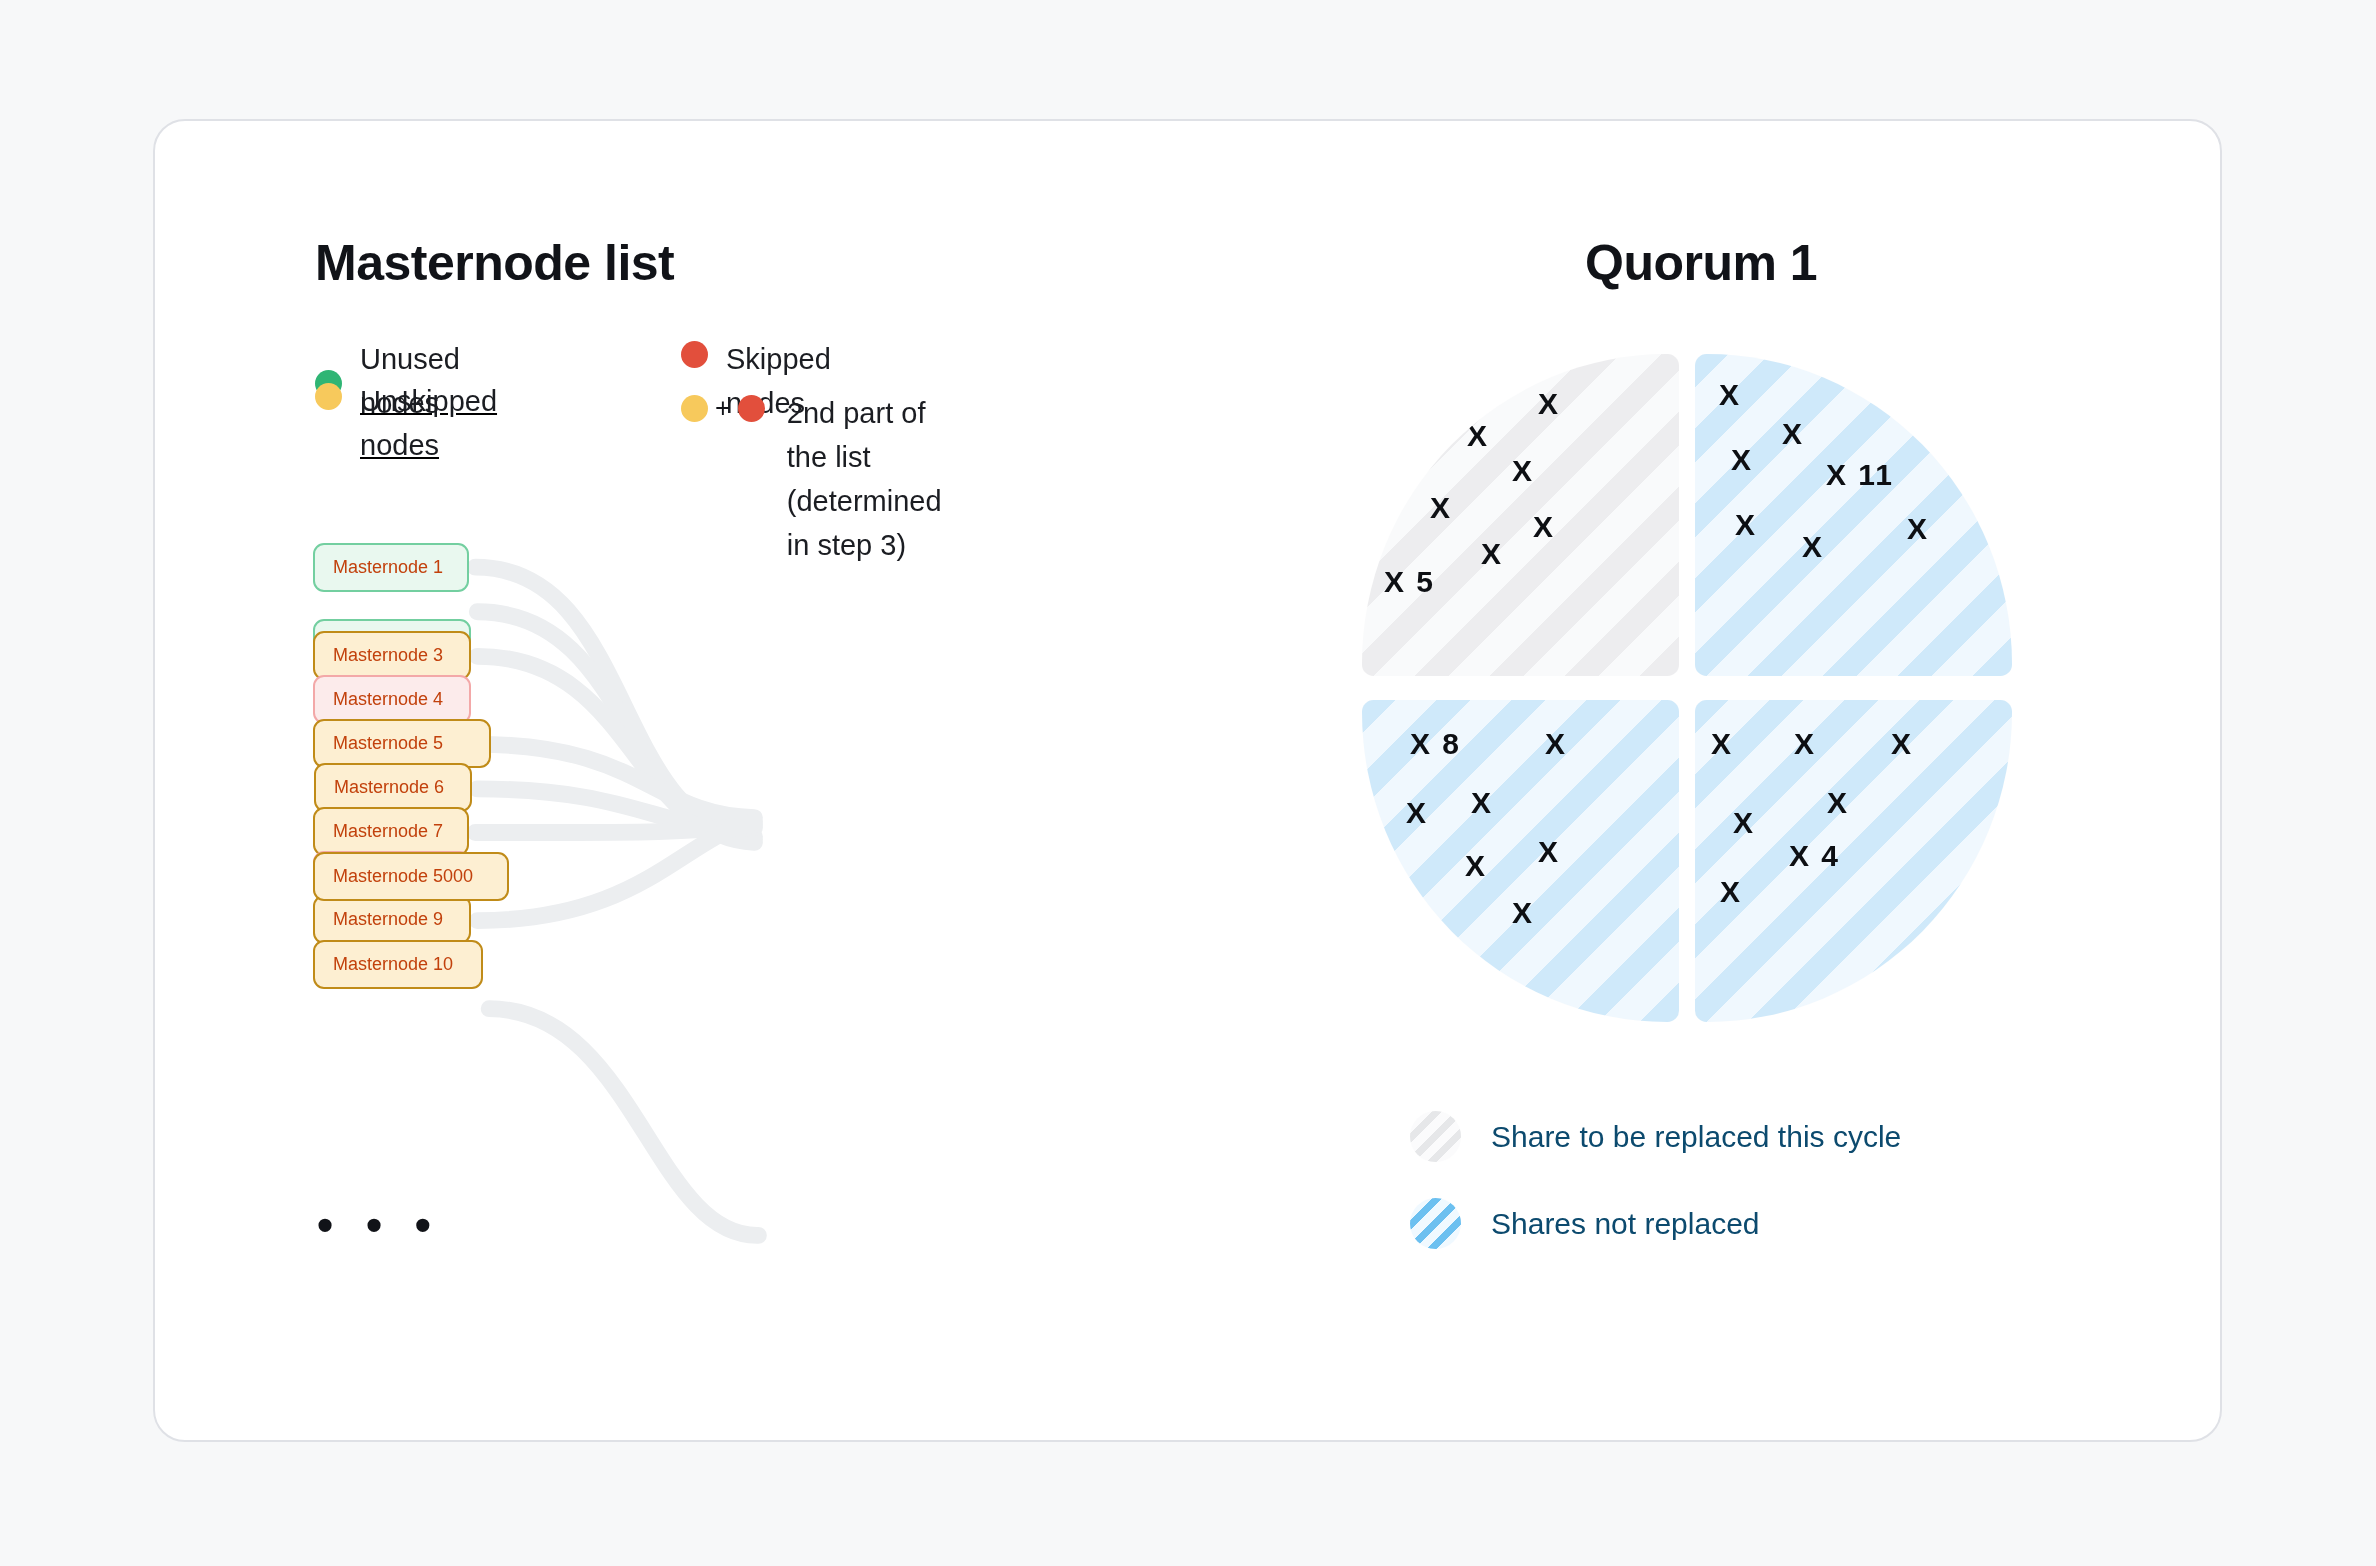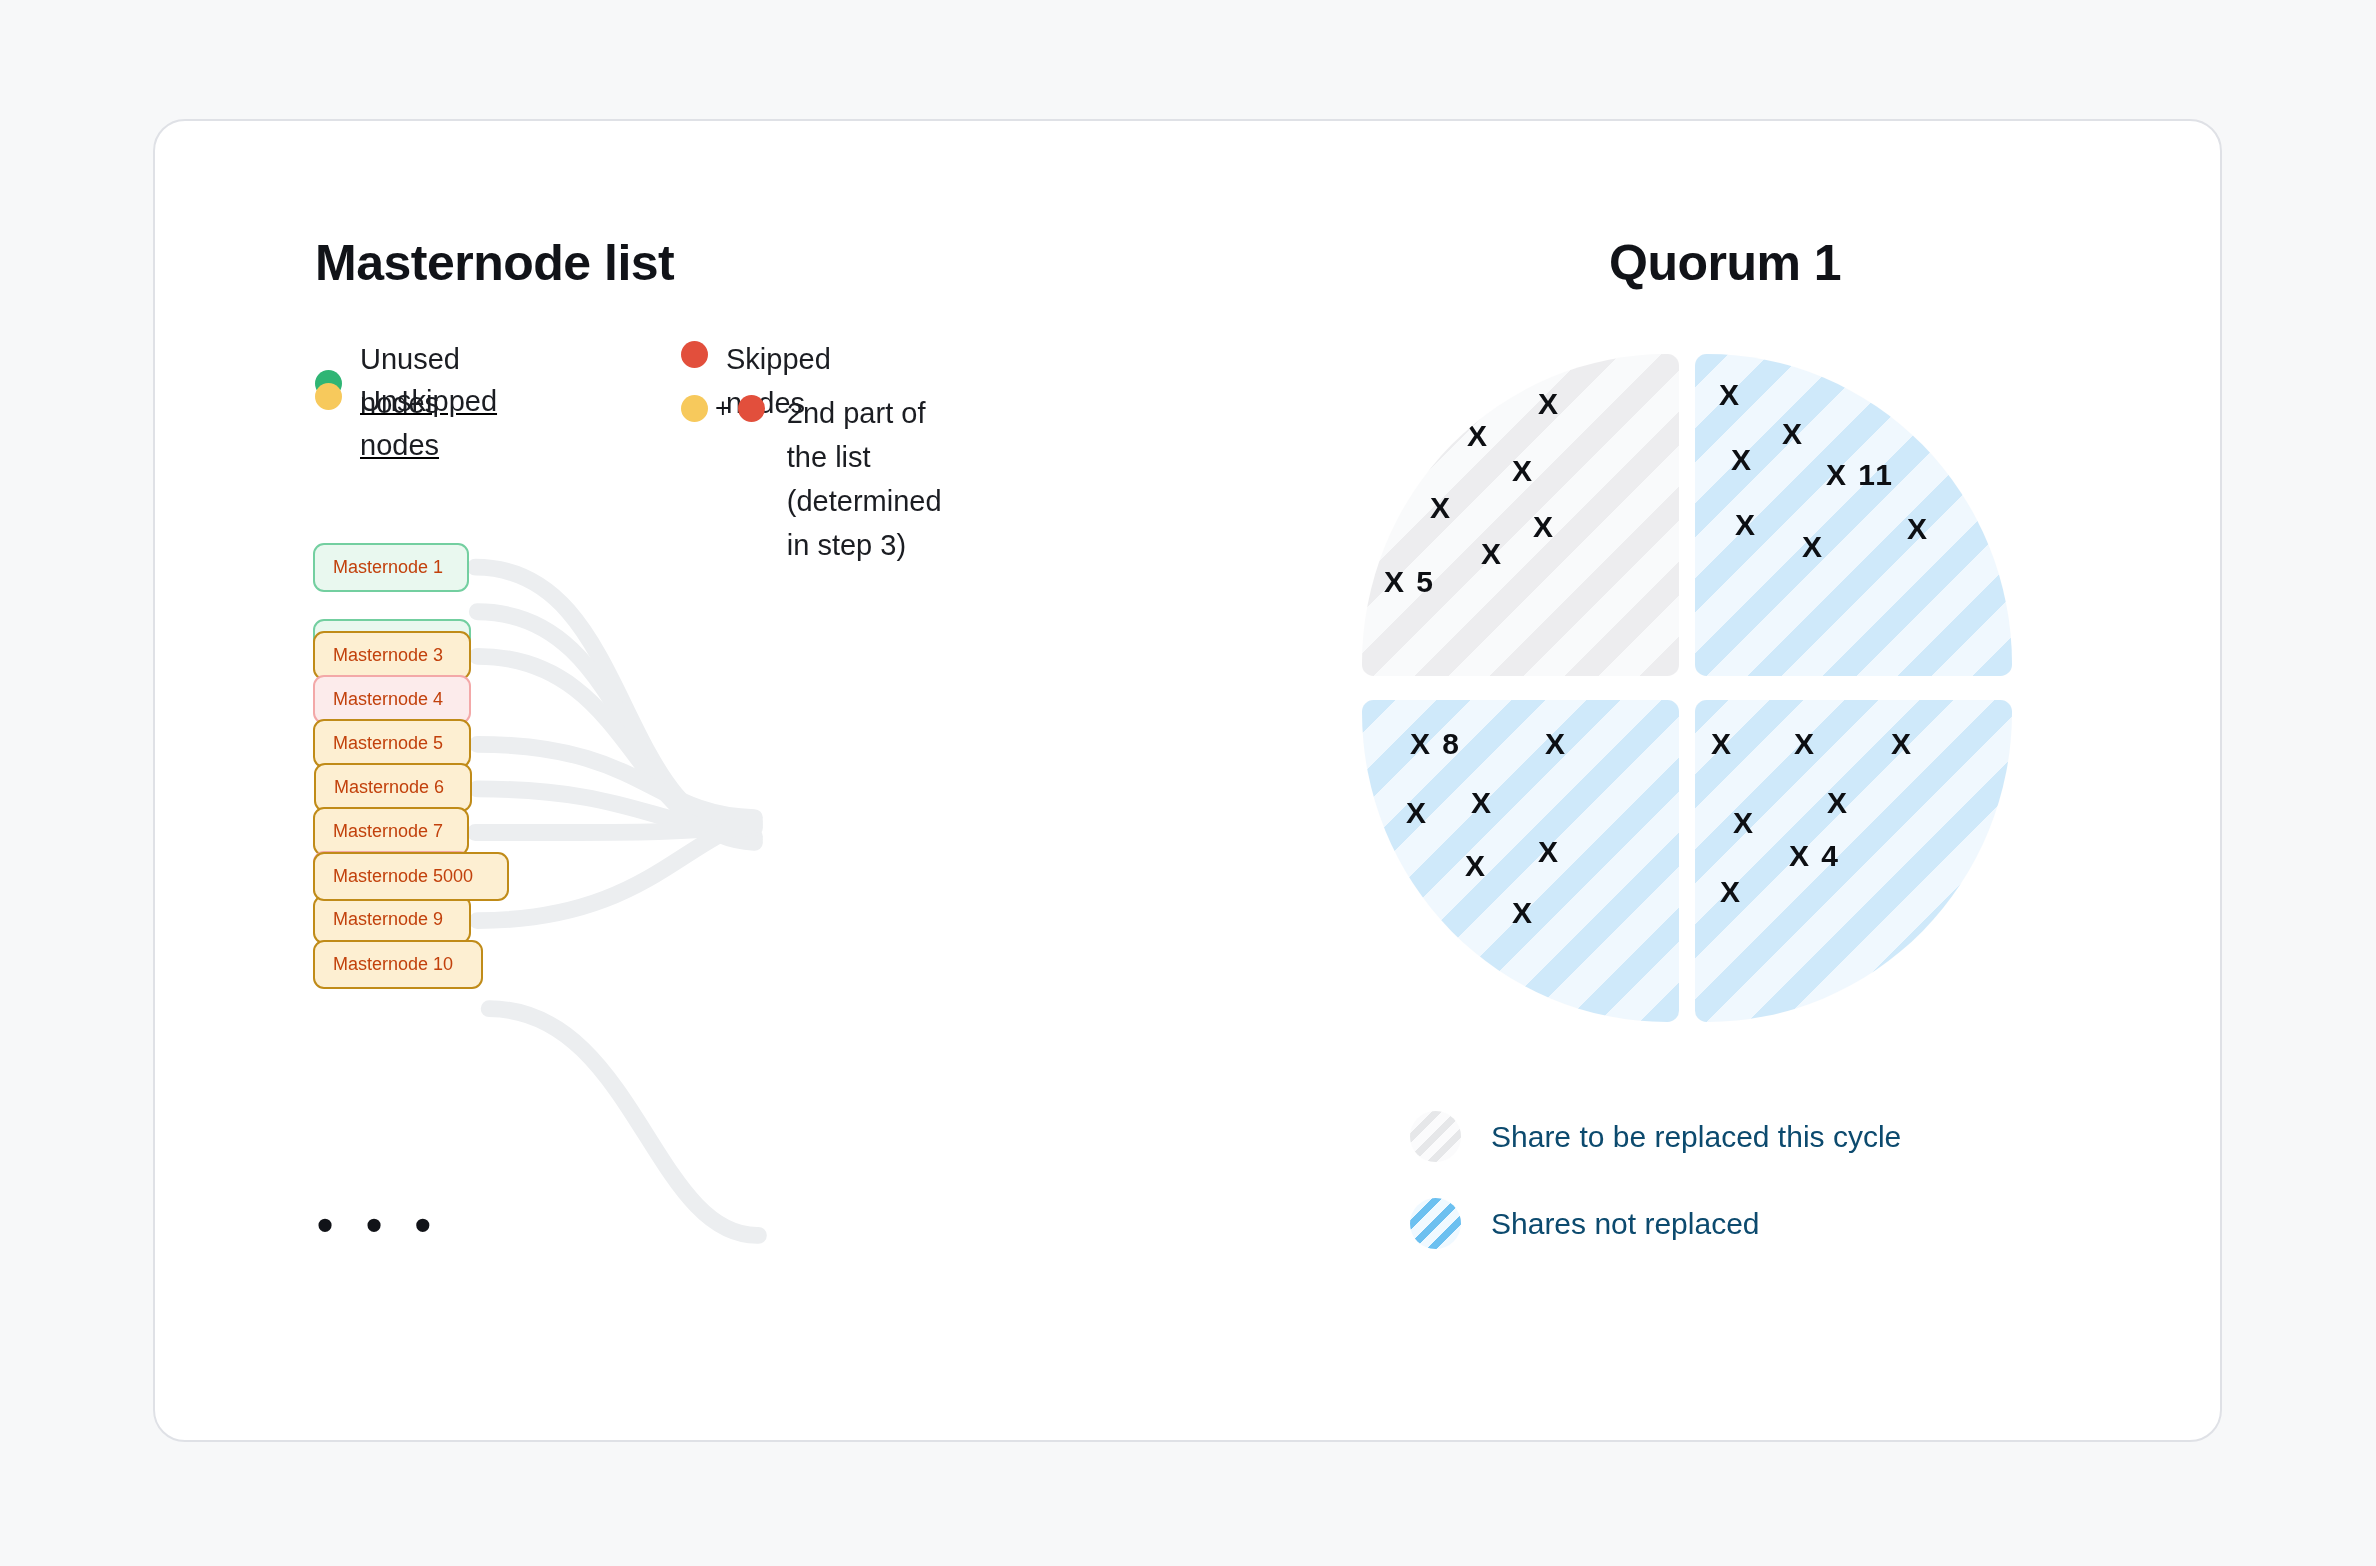--- a/index.html
+++ b/index.html
@@ -34,21 +34,21 @@
   
   .h-title {
     position: absolute;
     font-size: 50px;
     font-weight: bold;
     color: #111318;
     letter-spacing: -0.5px;
     white-space: nowrap;
   }
   #masternode-title { left: 315px; top: 234px; }
-  #quorum-title { left: 1585px; top: 234px; margin-left: 24px; }
+  #quorum-title { left: 1585px; top: 234px; }
 
   
   .legend-left { position: absolute; left: 315px; top: 337px; }
   .lg-row { position: absolute; display: flex; align-items: flex-start; }
   .lg-dot {
     width: 27px; height: 27px;
     border-radius: 50%;
     flex: 0 0 auto;
     margin-top: 4px;
   }
@@ -251,21 +251,21 @@
       </div>
       <div class="chip green" style="left: 0px; top: 44px; width: 158px; margin-top: 32px;">
         <span>Masternode 2</span>
       </div>
       <div class="chip amber" style="left: 0px; top: 88px; width: 158px;">
         <span>Masternode 3</span>
       </div>
       <div class="chip pink" style="left: 0px; top: 132px; width: 158px;">
         <span>Masternode 4</span>
       </div>
-      <div class="chip amber" style="left: 0px; top: 176px; width: 158px;">
+      <div class="chip amber" style="left: 0px; top: 176px; width: 178px;">
         <span>Masternode 5</span>
       </div>
       <div class="chip amber" style="left: 1px; top: 220px; width: 158px;">
         <span>Masternode 6</span>
       </div>
       <div class="chip amber" style="left: 0px; top: 264px; width: 156px;">
         <span>Masternode 7</span>
       </div>
       <div class="chip pink" style="left: 0px; top: 308px; width: 158px;">
         <span>Masternode 8</span>

